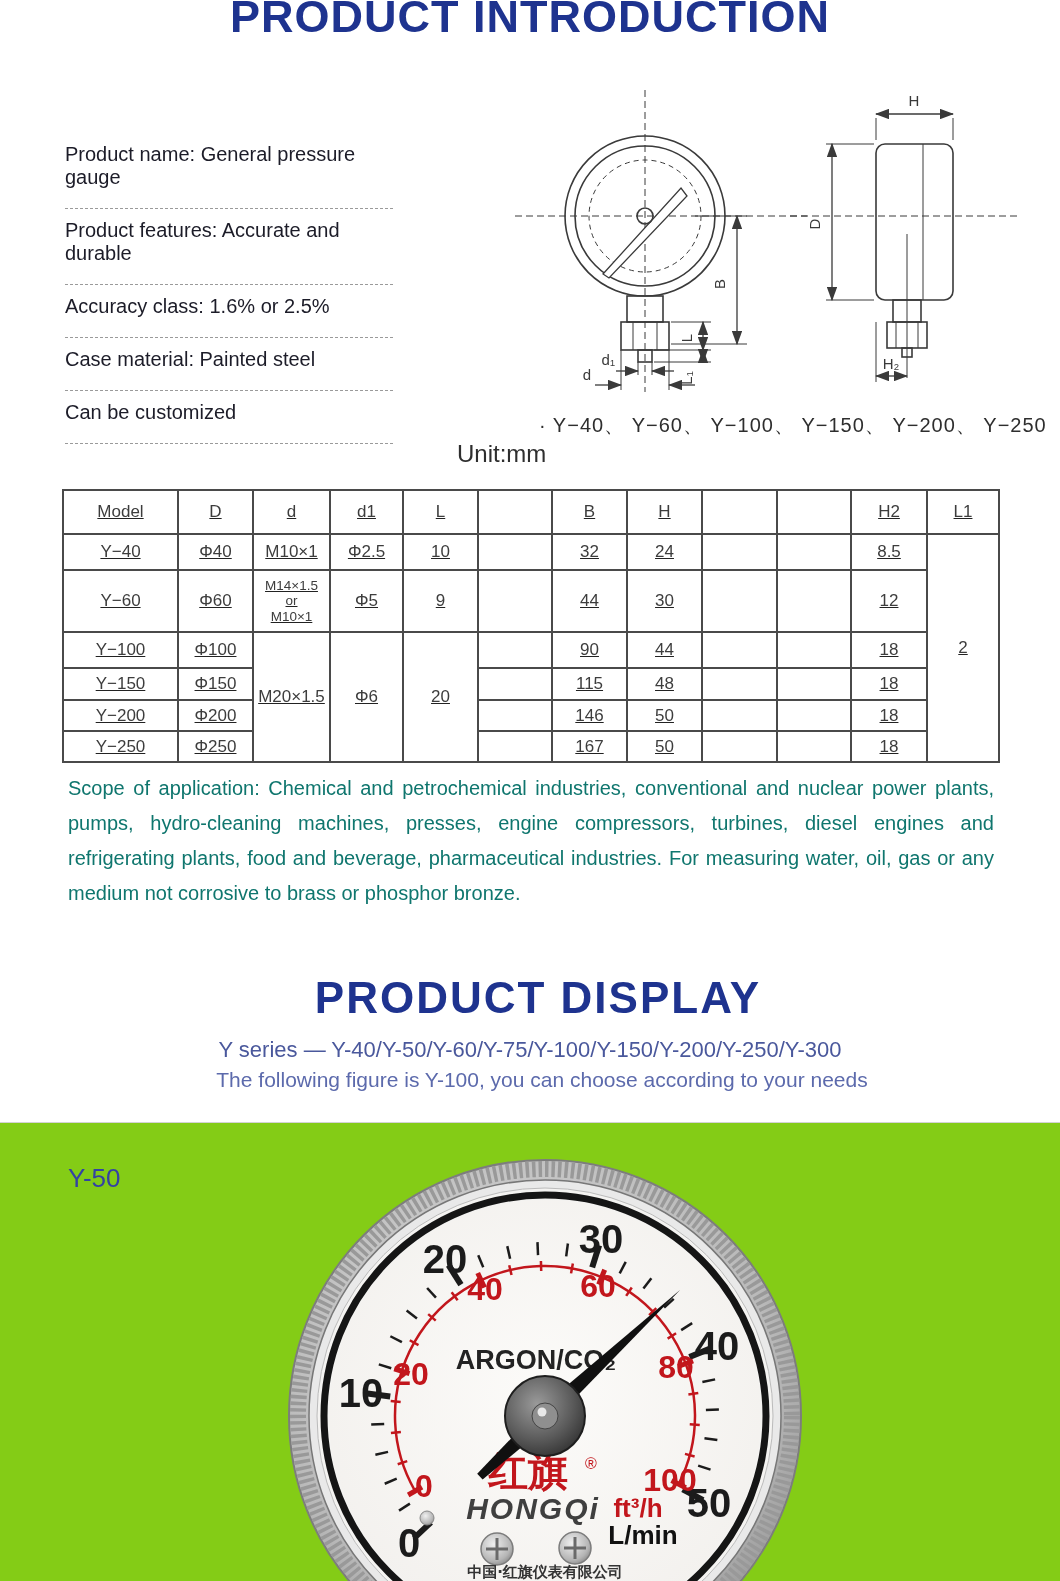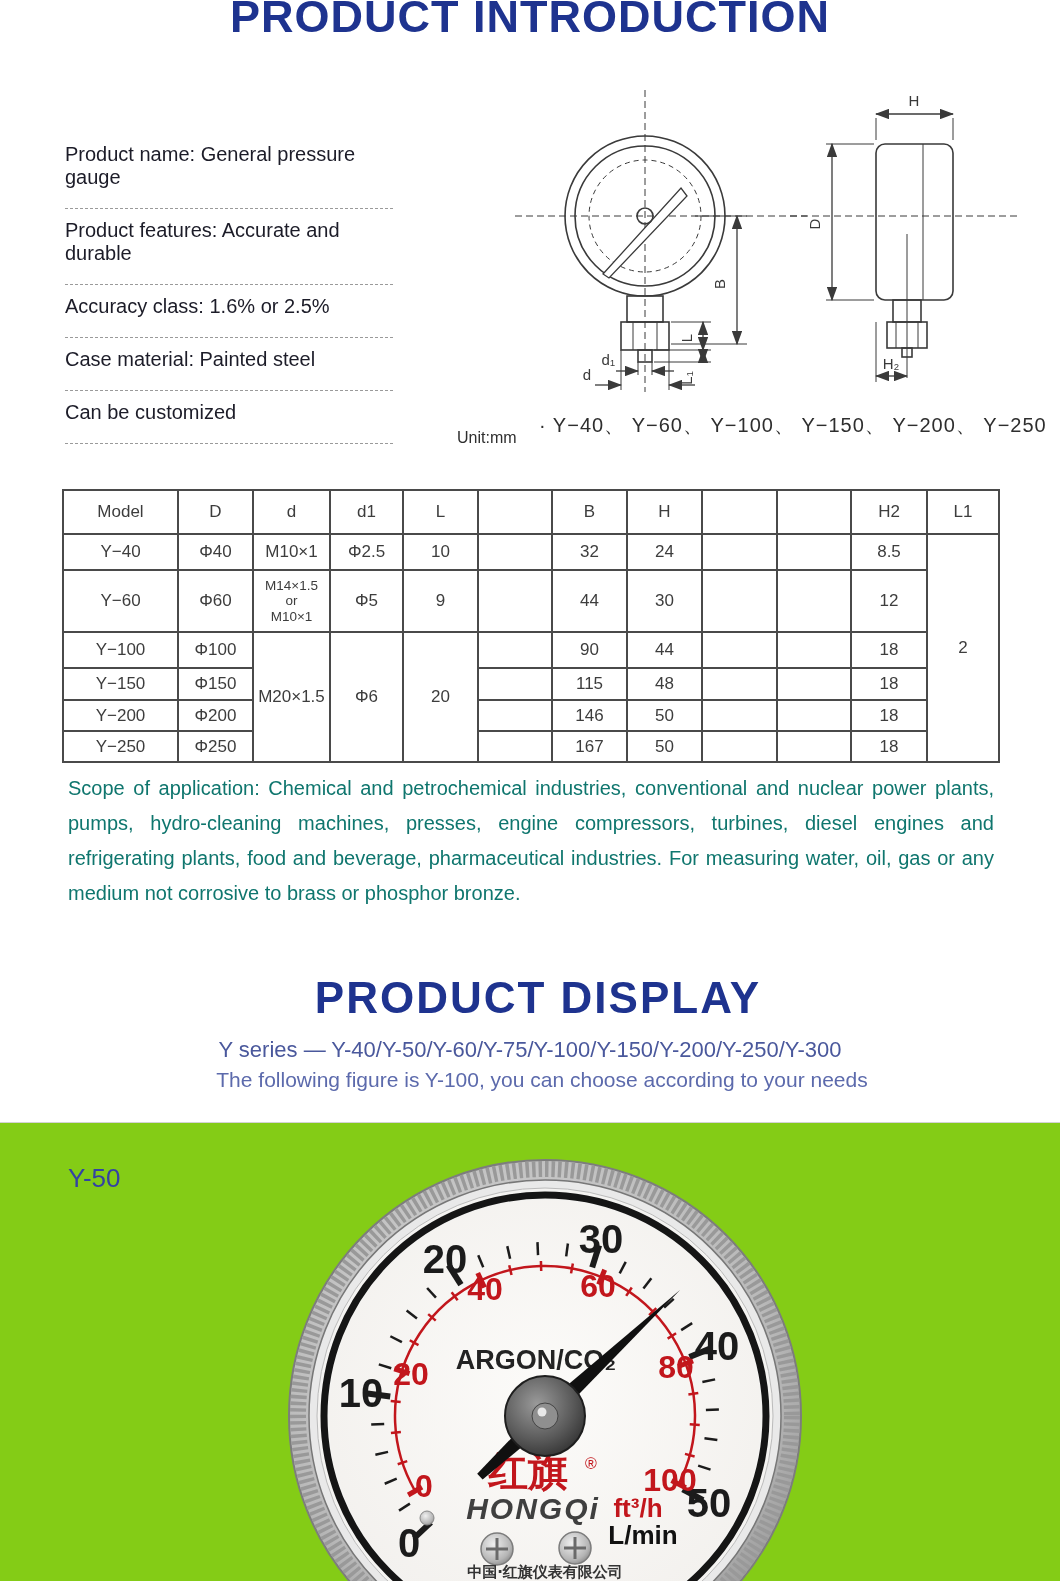--- a/index.html
+++ b/index.html
@@ -4,22 +4,22 @@
 <style>
   html,body{margin:0;padding:0;background:#ffffff;}
   .page{position:relative;width:1060px;height:1581px;background:#fff;overflow:hidden;
         font-family:"Liberation Sans","DejaVu Sans",sans-serif;color:#222;}
   .main-title{position:absolute;top:-9px;left:0;width:100%;text-align:center;
         font-size:45px;font-weight:bold;letter-spacing:1px;color:#1e338f;}
   .details{position:absolute;left:65px;top:143px;width:328px;}
   .detail-item{font-size:20px;color:#1c1c28;padding:0 0 19px 0;margin-bottom:10px;
         border-bottom:1px dashed #9a9a9a;}
   .models-line{position:absolute;left:503px;top:412px;font-size:20px;color:#2e2e2e;letter-spacing:1px;margin-left:36px;}
-  .unit-label{position:absolute;left:457px;top:429px;font-size:16px;color:#2e2e2e;}
-  .spec-wrap{position:absolute;left:62px;top:489px;}
+  .unit-label{position:absolute;left:457px;top:440px;font-size:24px;color:#2e2e2e;}
+  .spec-wrap{position:absolute;left:62px;top:489px;text-decoration:underline;}
   table.spec{border-collapse:collapse;table-layout:fixed;width:936px;}
   table.spec td{border:2px solid #4a4a4a;text-align:center;vertical-align:middle;
         font-size:17px;color:#3d3d3d;padding:0;overflow:hidden;}
   td.small-lines span{display:block;font-size:13.5px;line-height:1.15;}
   .scope{position:absolute;left:68px;top:771px;width:926px;font-size:20px;line-height:35px;
         color:#0f766e;text-align:justify;}
   .display-title{position:absolute;top:973px;left:8px;width:100%;text-align:center;
         font-size:44px;font-weight:bold;letter-spacing:2px;color:#1e338f;}
   .series-line{position:absolute;top:1037px;left:0;width:100%;text-align:center;
         font-size:22px;color:#4a589c;}

